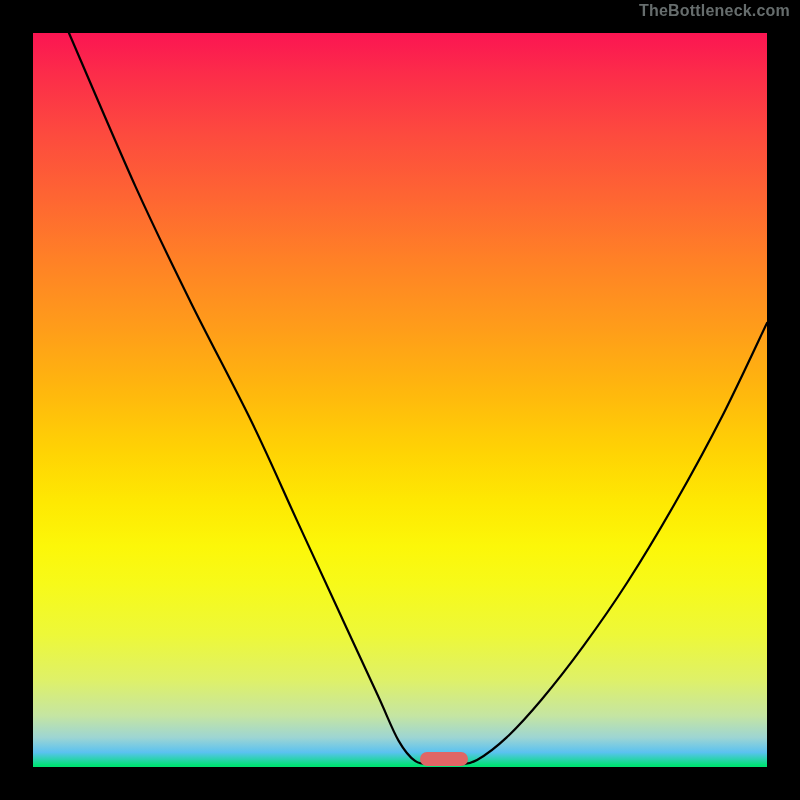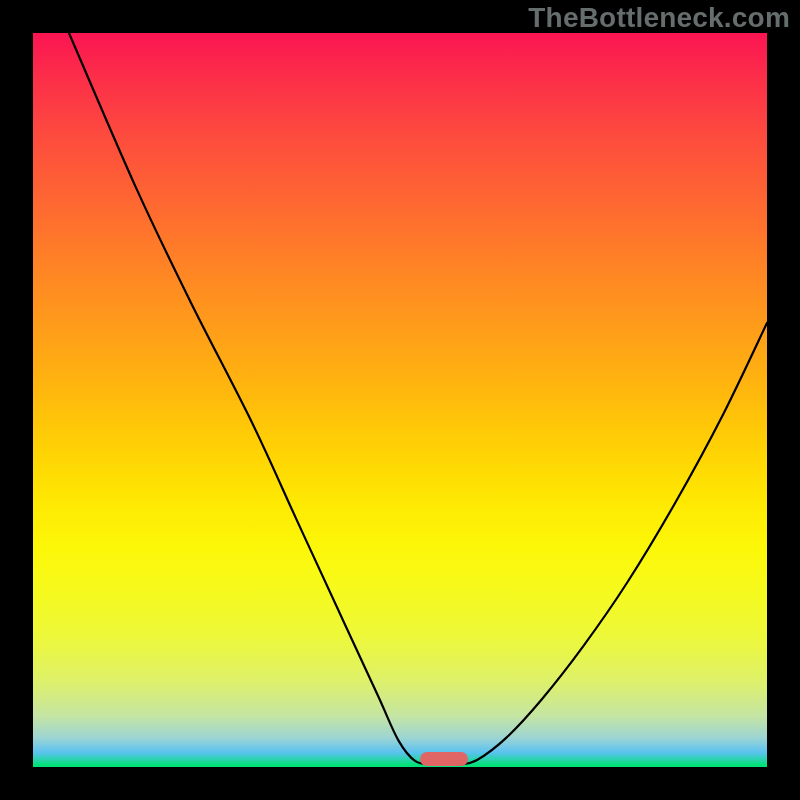--- a/index.html
+++ b/index.html
@@ -13,21 +13,21 @@
   .container {
     position: relative;
     width: 800px;
     height: 800px;
   }
   .watermark {
     position: absolute;
     top: 2px;
     right: 10px;
     color: #666d6d;
-    font-size: 28px;
+    font-size: 16px;
     font-weight: bold;
     letter-spacing: 0.2px;
     z-index: 10;
   }
   .plot-area {
     position: absolute;
     top: 33px;
     left: 33px;
     width: 734px;
     height: 734px;

